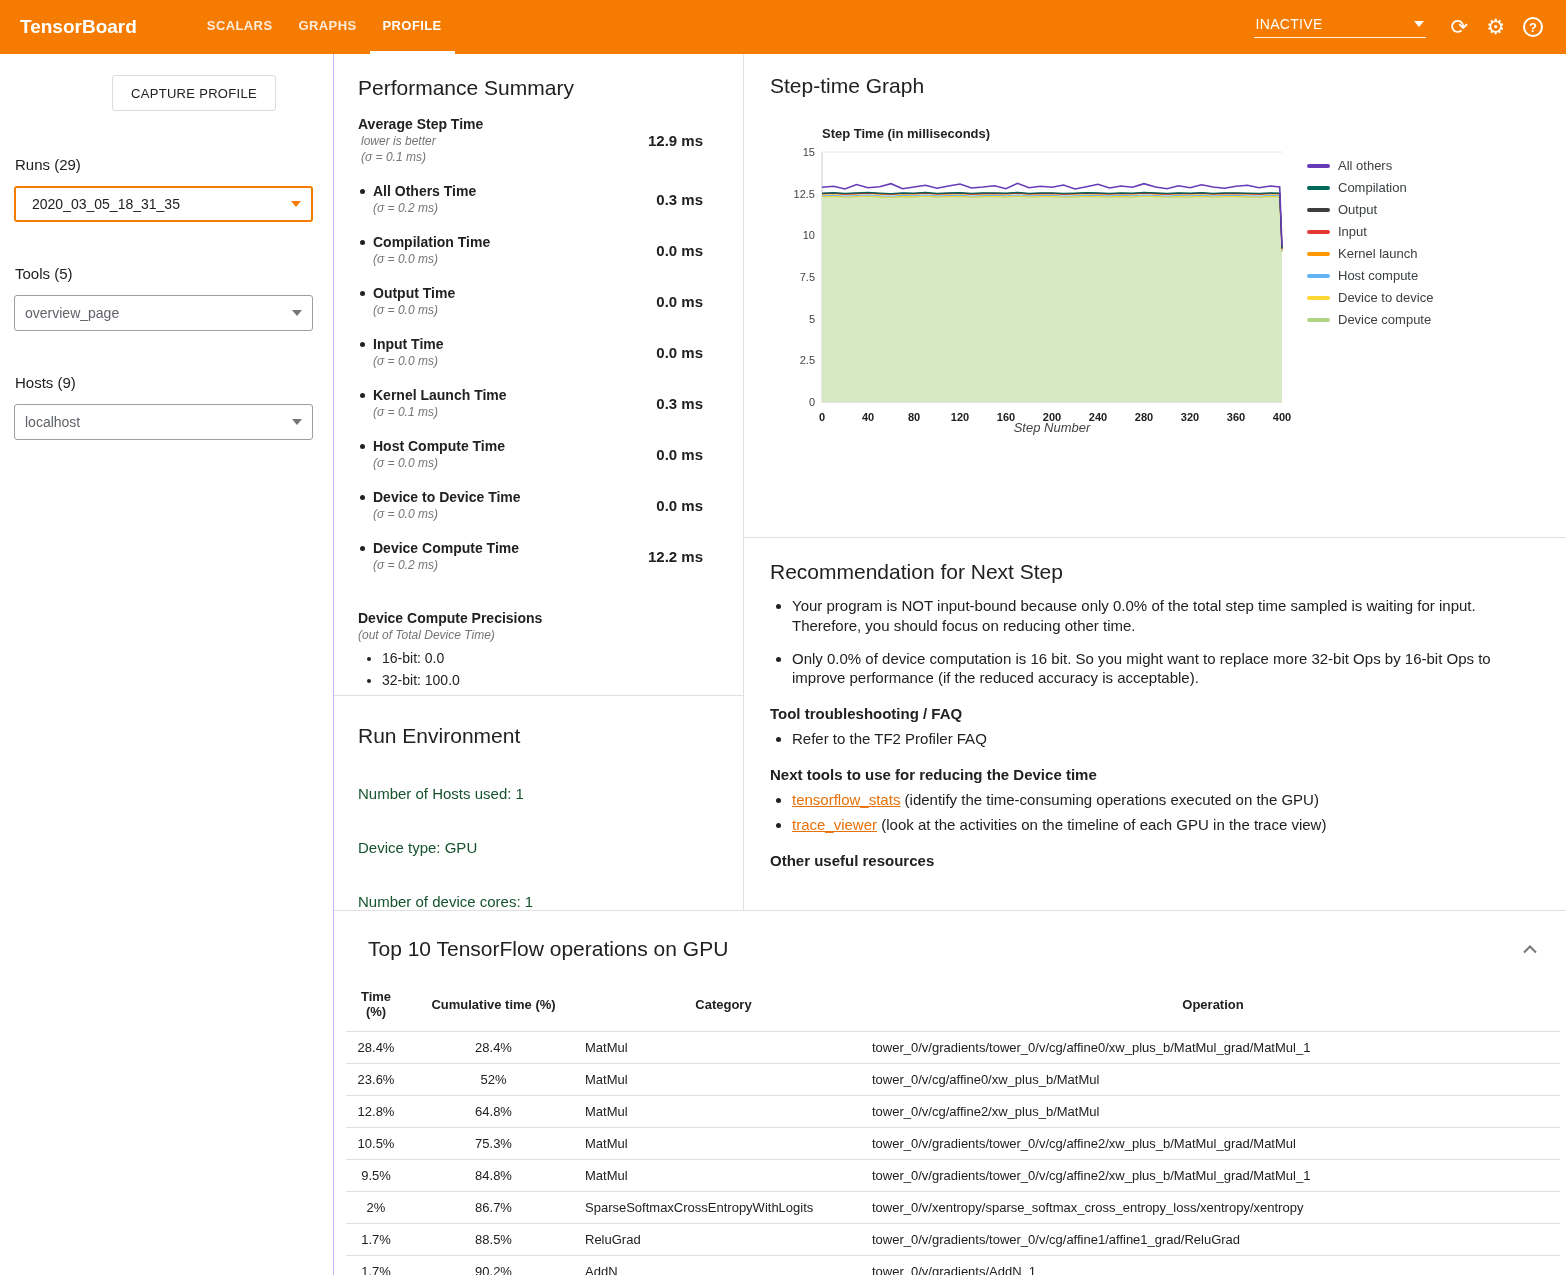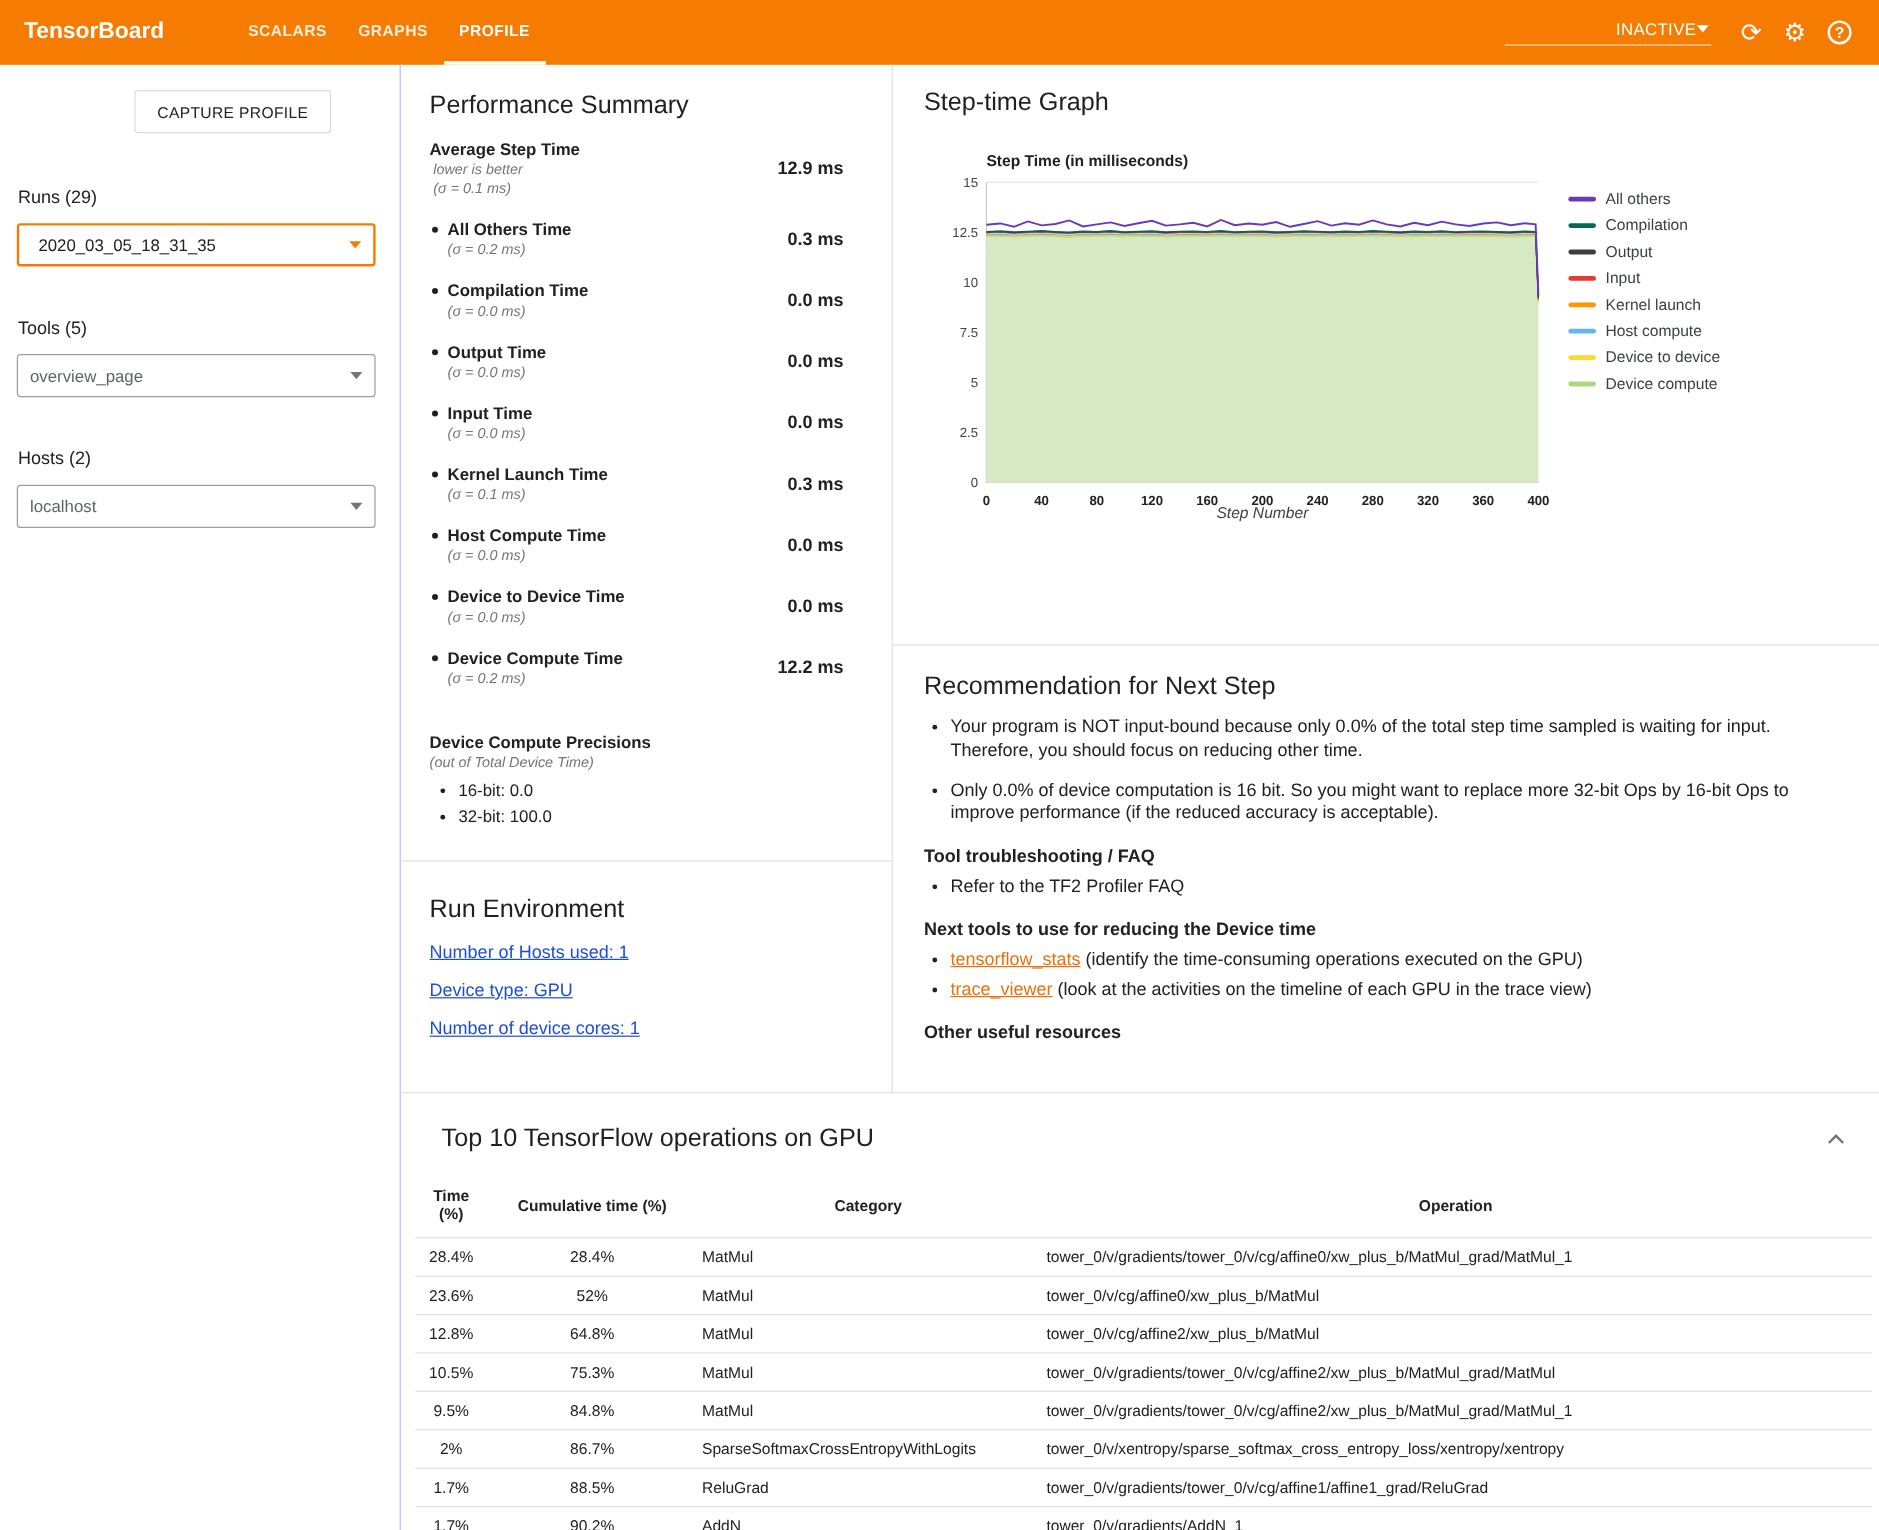--- a/index.html
+++ b/index.html
@@ -7,21 +7,21 @@
   *{box-sizing:border-box;}
 
   
   .app-header{height:54px;background:#f57c00;display:flex;align-items:center;color:#fff;}
   .brand{font-size:19px;font-weight:bold;margin-left:20px;}
   .tabs{display:flex;height:54px;margin-left:57px;}
   .tab{display:flex;align-items:center;padding:0 13px;font-size:13px;font-weight:bold;
     letter-spacing:.4px;color:rgba(255,255,255,.85);border-bottom:3px solid transparent;cursor:pointer;}
   .tab.active{color:#fff;border-bottom-color:#fff;}
   .header-right{margin-left:auto;display:flex;align-items:center;margin-right:14px;}
-  .status-select{width:172px;display:flex;align-items:center;justify-content:flex-end;
+  .status-select{width:172px;display:flex;align-items:center;justify-content:space-between;
     border-bottom:1px solid rgba(255,255,255,.9);padding:0 2px 5px 2px;font-size:14px;
     letter-spacing:.3px;cursor:pointer;margin-right:16px;}
   .hicon{font-family:"DejaVu Sans",sans-serif;font-size:21px;line-height:21px;color:#fff;
     margin:0 9px;cursor:pointer;}
   .help-circle{width:20px;height:20px;border:2px solid #fff;border-radius:50%;display:flex;
     align-items:center;justify-content:center;font-size:13px;font-weight:bold;margin:0 9px;cursor:pointer;}
   .caret{width:0;height:0;border-left:5px solid transparent;border-right:5px solid transparent;
     border-top:6px solid #757575;}
   .caret.white{border-top-color:#fff;}
   .caret.orange{border-top-color:#f57c00;}
@@ -60,21 +60,21 @@
   .metric-row.avg .metric-sigma{margin-left:3px;}
   .metric-row.avg .metric-note{margin-left:3px;}
   .metric-value{font-size:15px;font-weight:bold;padding-right:14px;white-space:nowrap;}
   .prec-label{margin-top:38px;font-size:14px;font-weight:bold;}
   .prec-note{font-size:12px;font-style:italic;color:#757575;margin-top:2px;}
   .prec-list{margin:8px 0 0;padding-left:24px;font-size:14px;}
   .prec-list li{margin-bottom:6px;}
 
   
   .run-env{padding:28px 24px 0;}
-  .env-line{font-size:15px;margin-top:15px;color:#1d4ed8;text-decoration:underline;}
+  .env-line{font-size:15px;margin-top:37px;color:#14532d;}
 
   
   .graph-block{height:484px;border-bottom:1px solid #e0e0e0;padding:20px 0 0 26px;}
   .chart-wrap{display:flex;margin:26px 0 0 18px;}
   .ytick{font-size:11px;fill:#424242;}
   .xtick{font-size:11px;font-weight:bold;fill:#212121;}
   .chart-title{font-size:13px;font-weight:bold;fill:#212121;}
   .xlabel{font-size:13px;font-style:italic;fill:#424242;}
   .legend{margin:34px 0 0 14px;}
   .legend-item{display:flex;align-items:center;margin-bottom:7px;}
@@ -134,21 +134,21 @@
       <span>2020_03_05_18_31_35</span>
       <span class="caret orange"></span>
     </div>
 
     <div class="side-label later">Tools (5)</div>
     <div class="select-box">
       <span>overview_page</span>
       <span class="caret"></span>
     </div>
 
-    <div class="side-label later">Hosts (2)</div>
+    <div class="side-label later">Hosts (9)</div>
     <div class="select-box">
       <span>localhost</span>
       <span class="caret"></span>
     </div>
   </aside>
 
   <main class="main">
     <div class="top-row">
 
       <section class="perf-col">

